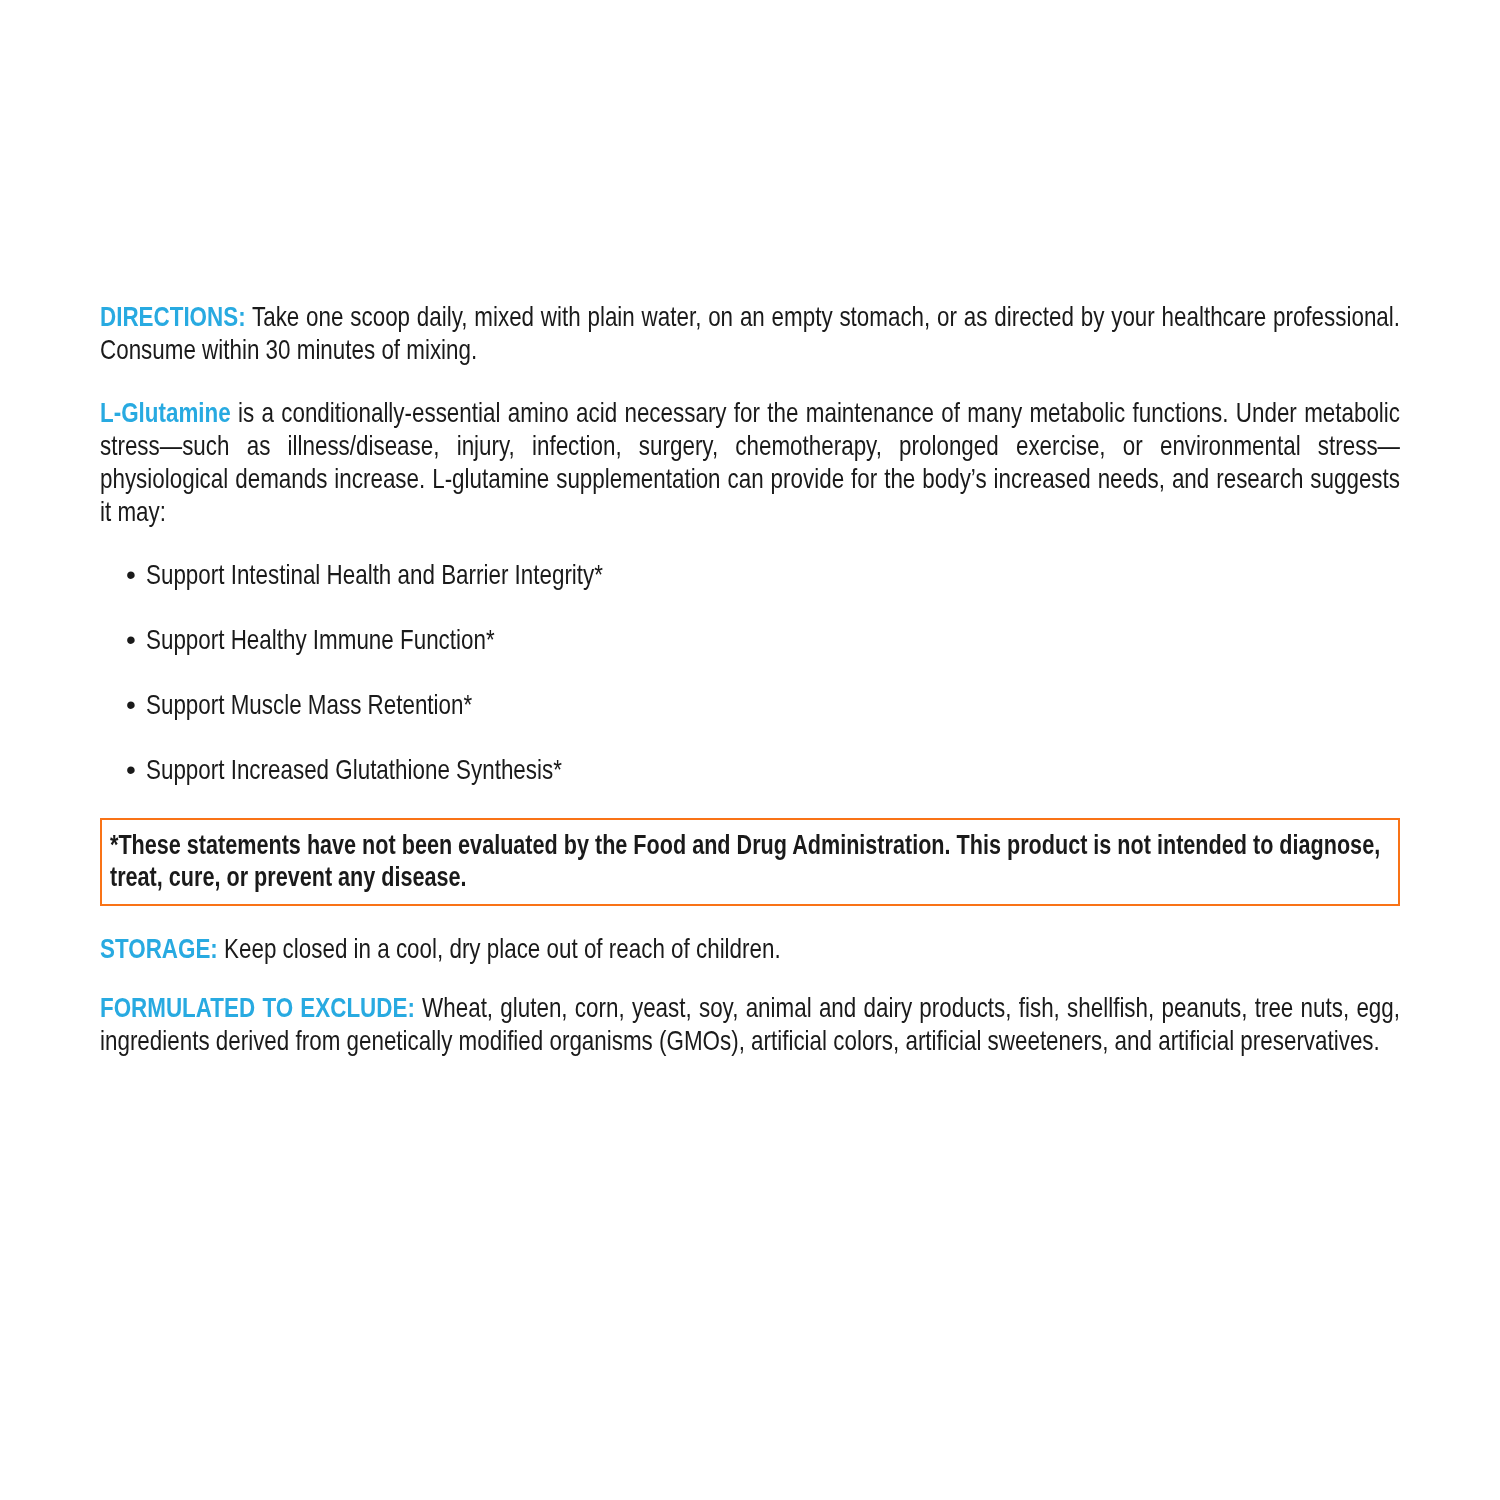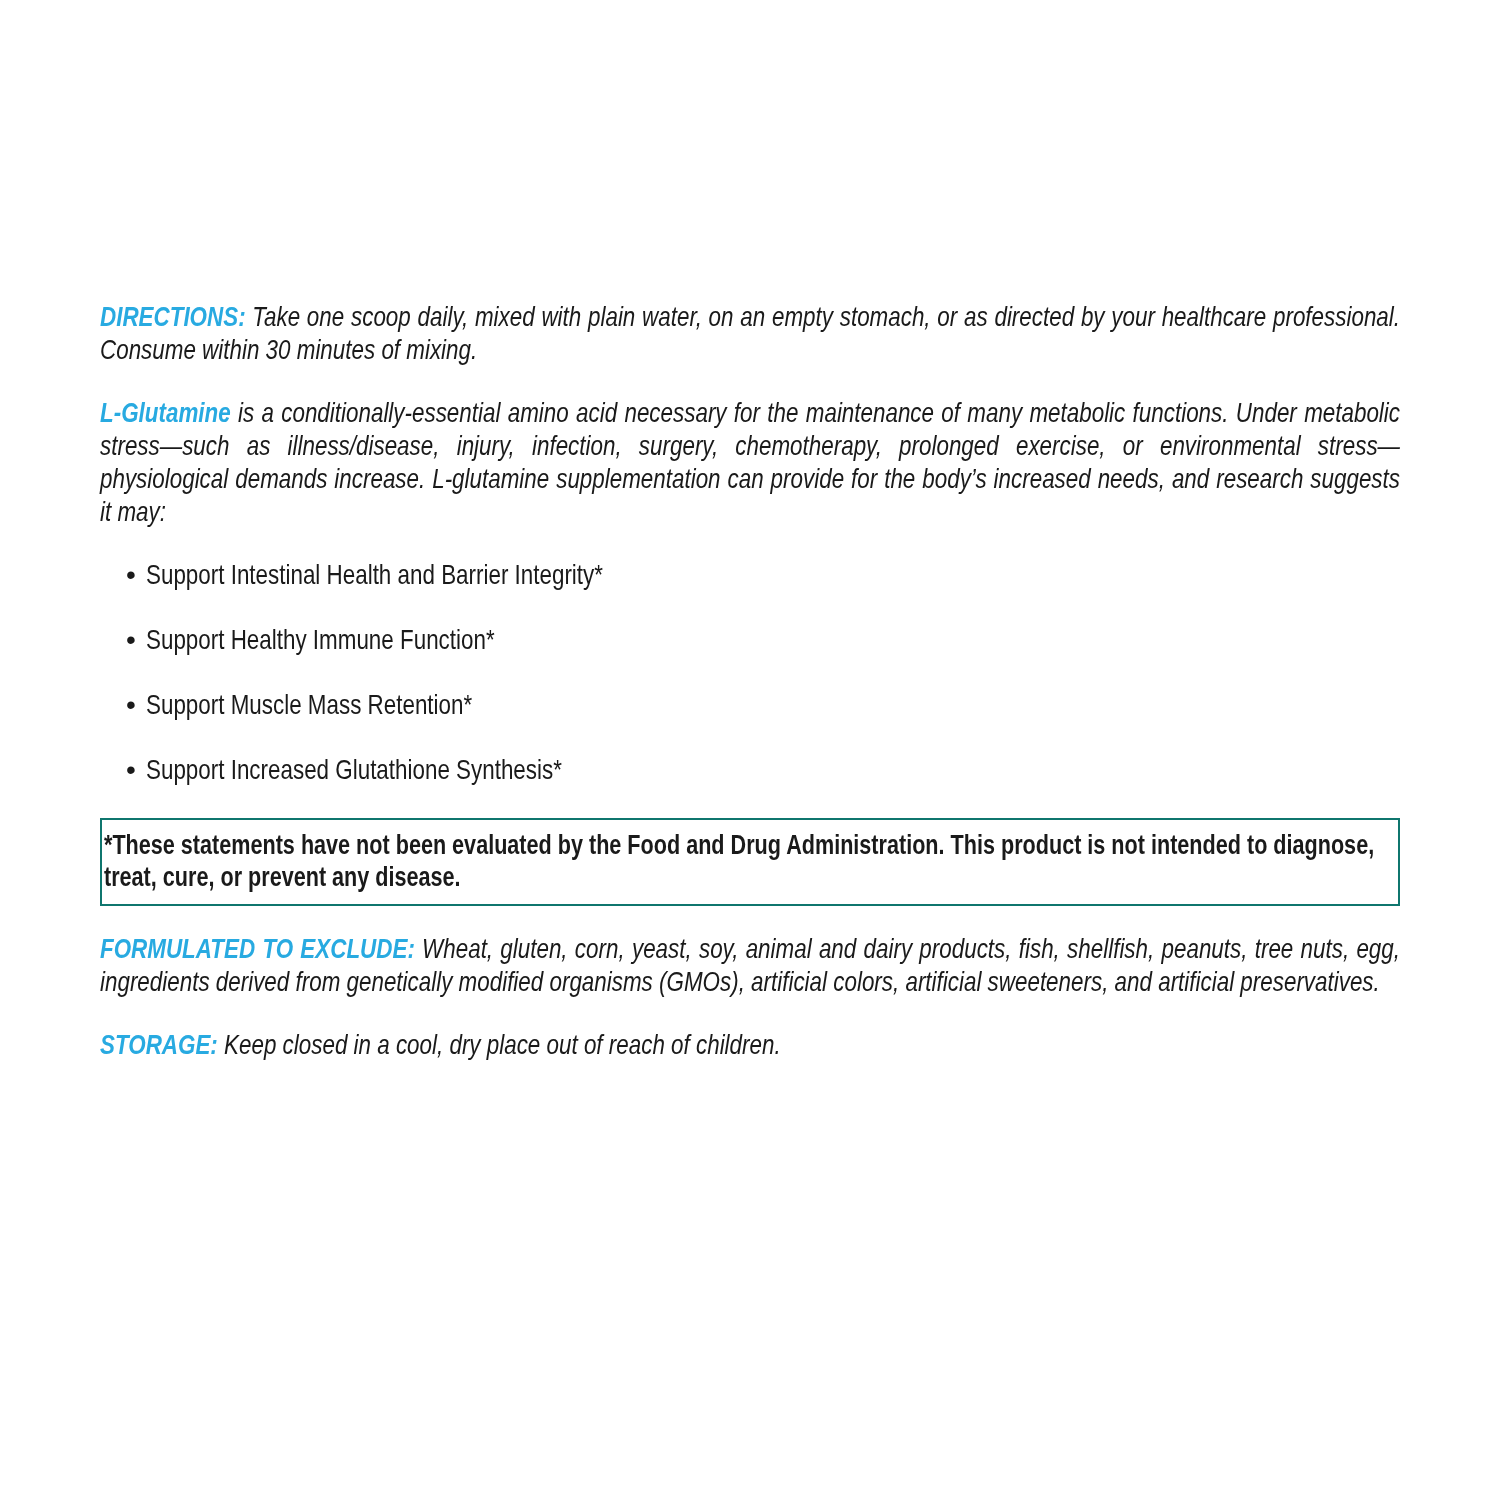--- a/index.html
+++ b/index.html
@@ -30,21 +30,20 @@
     width: 125%;
   }
 
   .para {
     font-size: 28px;
     line-height: 33px;
     text-align: justify;
     text-justify: inter-word;
     margin: 0 0 30px 0;
     letter-spacing: 0px;
-    font-style: italic;
   }
   .para:last-child { margin-bottom: 0; }
   .hdr-inline {
     color: #28aae1;
     font-weight: bold;
   }
 
   .benefits {
     list-style: none;
     margin: 0 0 8px 0;
@@ -65,22 +64,22 @@
     line-height: 33px;
   }
   .benefits li .btext {
     display: inline-block;
     transform: scaleX(0.80);
     transform-origin: left top;
     white-space: nowrap;
   }
 
   .disclaimer-box {
-    border: 2px solid #0f766e;
-    padding: 9px 14px 11px 2px;
+    border: 2px solid #f97316;
+    padding: 9px 14px 11px 8px;
     margin: 10px 0 26px 0;
     box-sizing: border-box;
   }
   .disclaimer-text {
     font-size: 27px;
     line-height: 32px;
     font-weight: bold;
     text-align: left;
   }
 
@@ -122,25 +121,25 @@
       <span class="btext">Support Increased Glutathione Synthesis*</span>
     </li>
   </ul>
 
   <div class="disclaimer-box">
     <div class="disclaimer-text">
       <span class="cond">*These statements have not been evaluated by the Food and Drug Administration. This product is not intended to diagnose, treat, cure, or prevent any disease.</span>
     </div>
   </div>
 
+  <p class="para tight">
+    <span class="cond">
+      <span class="hdr-inline">STORAGE:</span><span> Keep closed in a cool, dry place out of reach of children.</span>
+    </span>
+  </p>
+
   <p class="para">
     <span class="cond">
       <span class="hdr-inline">FORMULATED TO EXCLUDE:</span><span> Wheat, gluten, corn, yeast, soy, animal and dairy products, fish, shellfish, peanuts, tree nuts, egg, ingredients derived from genetically modified organisms (GMOs), artificial colors, artificial sweeteners, and artificial preservatives.</span>
     </span>
   </p>
 
-  <p class="para tight">
-    <span class="cond">
-      <span class="hdr-inline">STORAGE:</span><span> Keep closed in a cool, dry place out of reach of children.</span>
-    </span>
-  </p>
-
 </div>
 
 </body></html>

